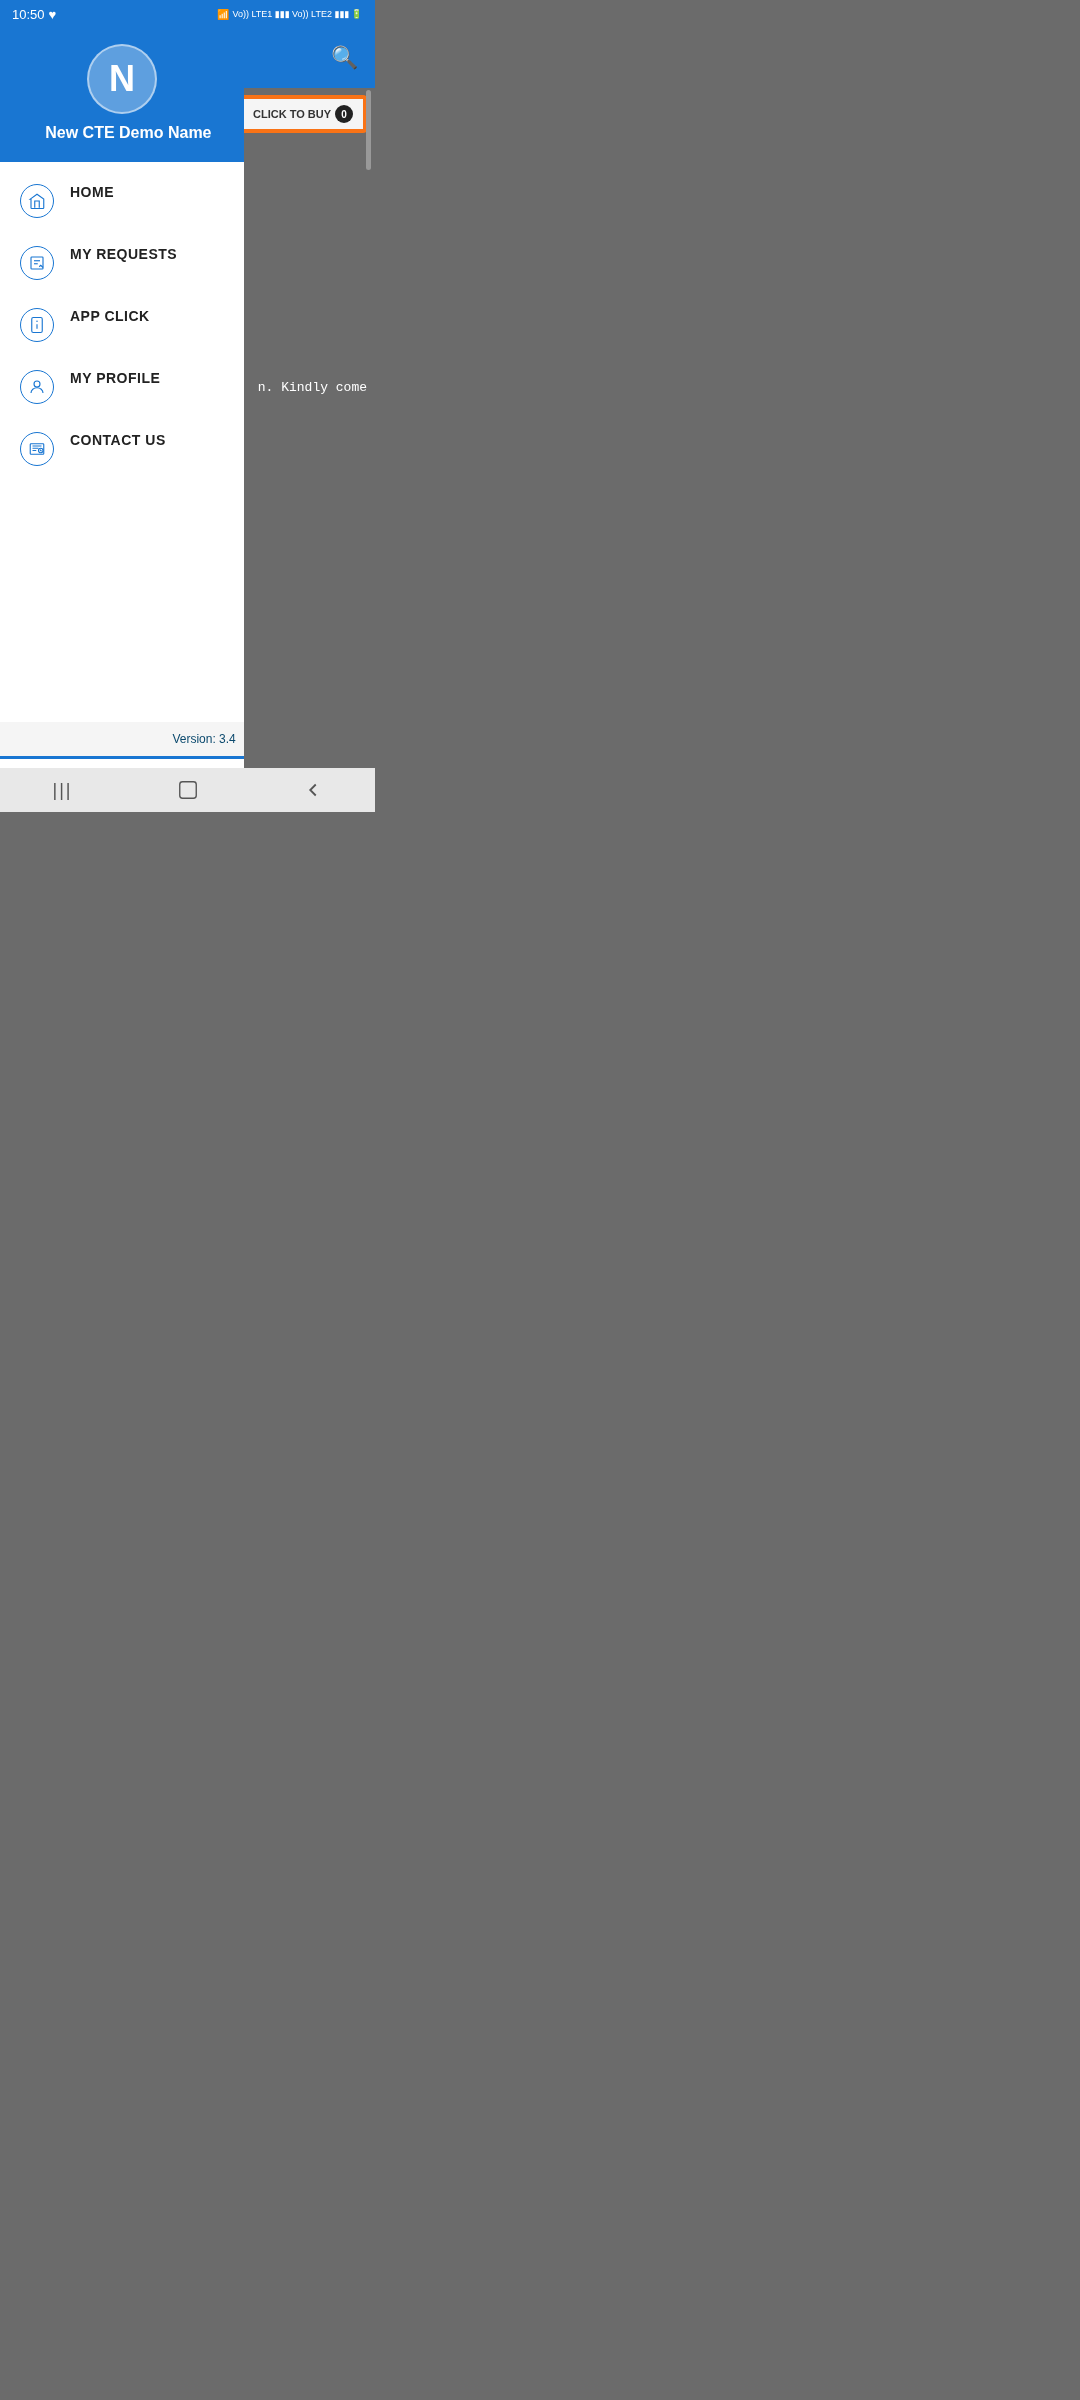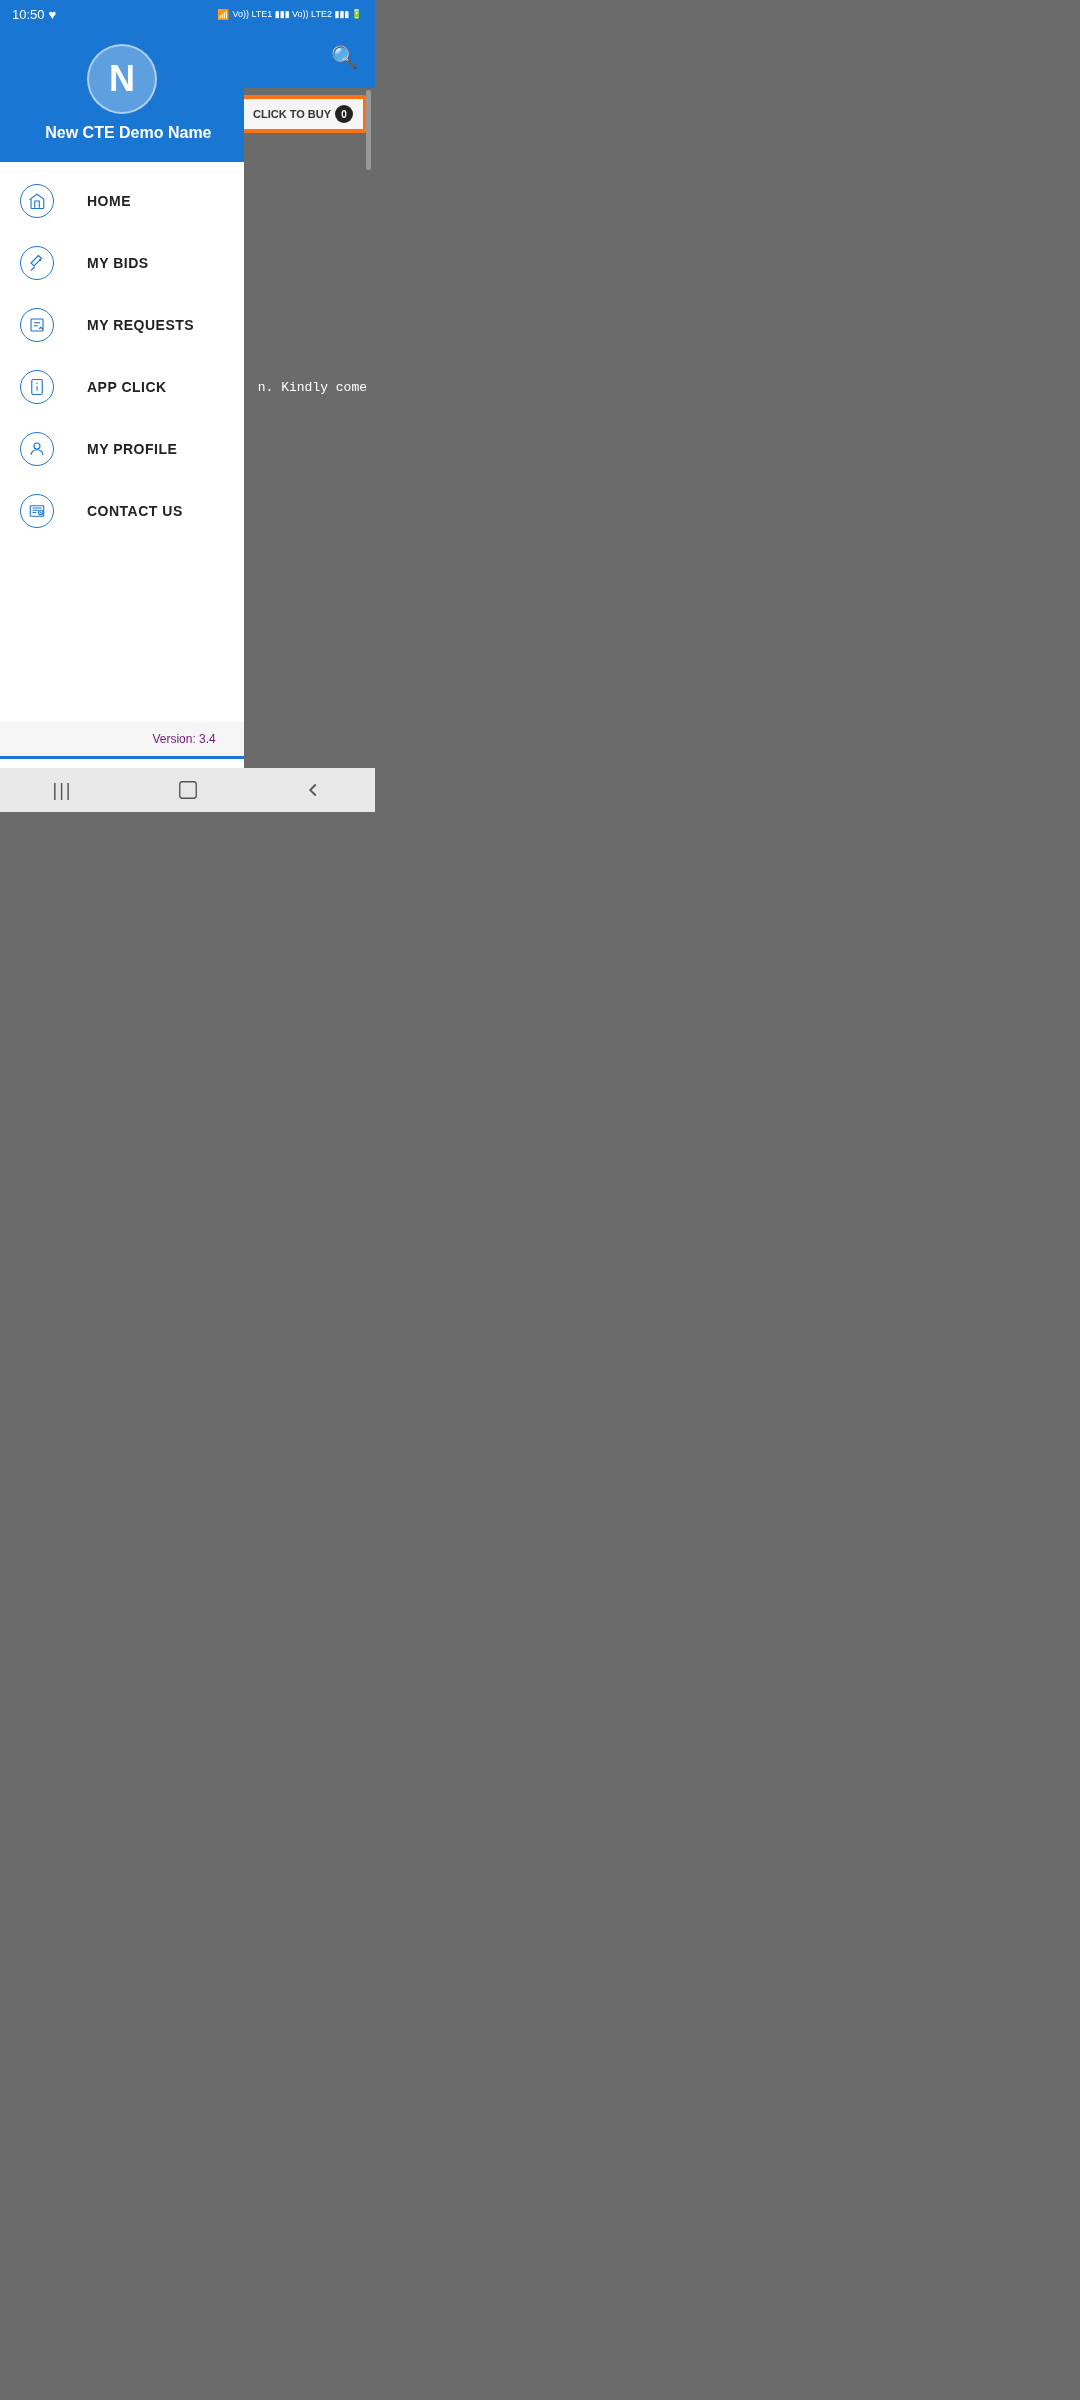--- a/index.html
+++ b/index.html
@@ -185,24 +185,24 @@
     
     .menu-list {
       flex: 1;
       padding: 8px 0;
       overflow-y: auto;
       background: white;
     }
 
     .menu-item {
       display: flex;
-      align-items: center;
+      align-items: flex-start;
       padding: 14px 20px;
       cursor: pointer;
-      gap: 33px;
+      gap: 16px;
     }
 
     .menu-icon {
       width: 34px;
       height: 34px;
       border-radius: 50%;
       border: 1.5px solid #1976d2;
       display: flex;
       align-items: center;
       justify-content: center;
@@ -220,23 +220,23 @@
     .menu-label {
       font-size: 14px;
       font-weight: 700;
       color: #222;
       letter-spacing: 0.5px;
     }
 
     
     .version-text {
       text-align: right;
-      padding: 10px 28px;
+      padding: 10px 8px;
       font-size: 12px;
-      color: #701a75;
+      color: #0c4a6e;
       background: #f5f5f5;
     }
 
     
     .blue-divider {
       height: 3px;
       background: #1976d2;
     }
 
     
@@ -329,30 +329,20 @@
     <div class="menu-item">
       <div class="menu-icon">
         <svg viewBox="0 0 24 24">
           <path d="M3 9.5L12 3l9 6.5V21a1 1 0 01-1 1H5a1 1 0 01-1-1V9.5z"></path>
           <path d="M9 21V12h6v9"></path>
         </svg>
       </div>
       <span class="menu-label">HOME</span>
     </div>
 
-    <div class="menu-item">
-      <div class="menu-icon">
-        <svg viewBox="0 0 24 24">
-          <path d="M14 2L4 12l4 4 10-10-4-4z"></path>
-          <path d="M9 17l-5 5"></path>
-          <path d="M15 7l2 2"></path>
-        </svg>
-      </div>
-      <span class="menu-label">MY BIDS</span>
-    </div>
 
     <div class="menu-item">
       <div class="menu-icon">
         <svg viewBox="0 0 24 24">
           <rect x="4" y="4" width="16" height="16" rx="1"></rect>
           <line x1="8" y1="9" x2="16" y2="9"></line>
           <line x1="8" y1="13" x2="13" y2="13"></line>
           <path d="M15 17l2-2 3 3"></path>
         </svg>
       </div>

